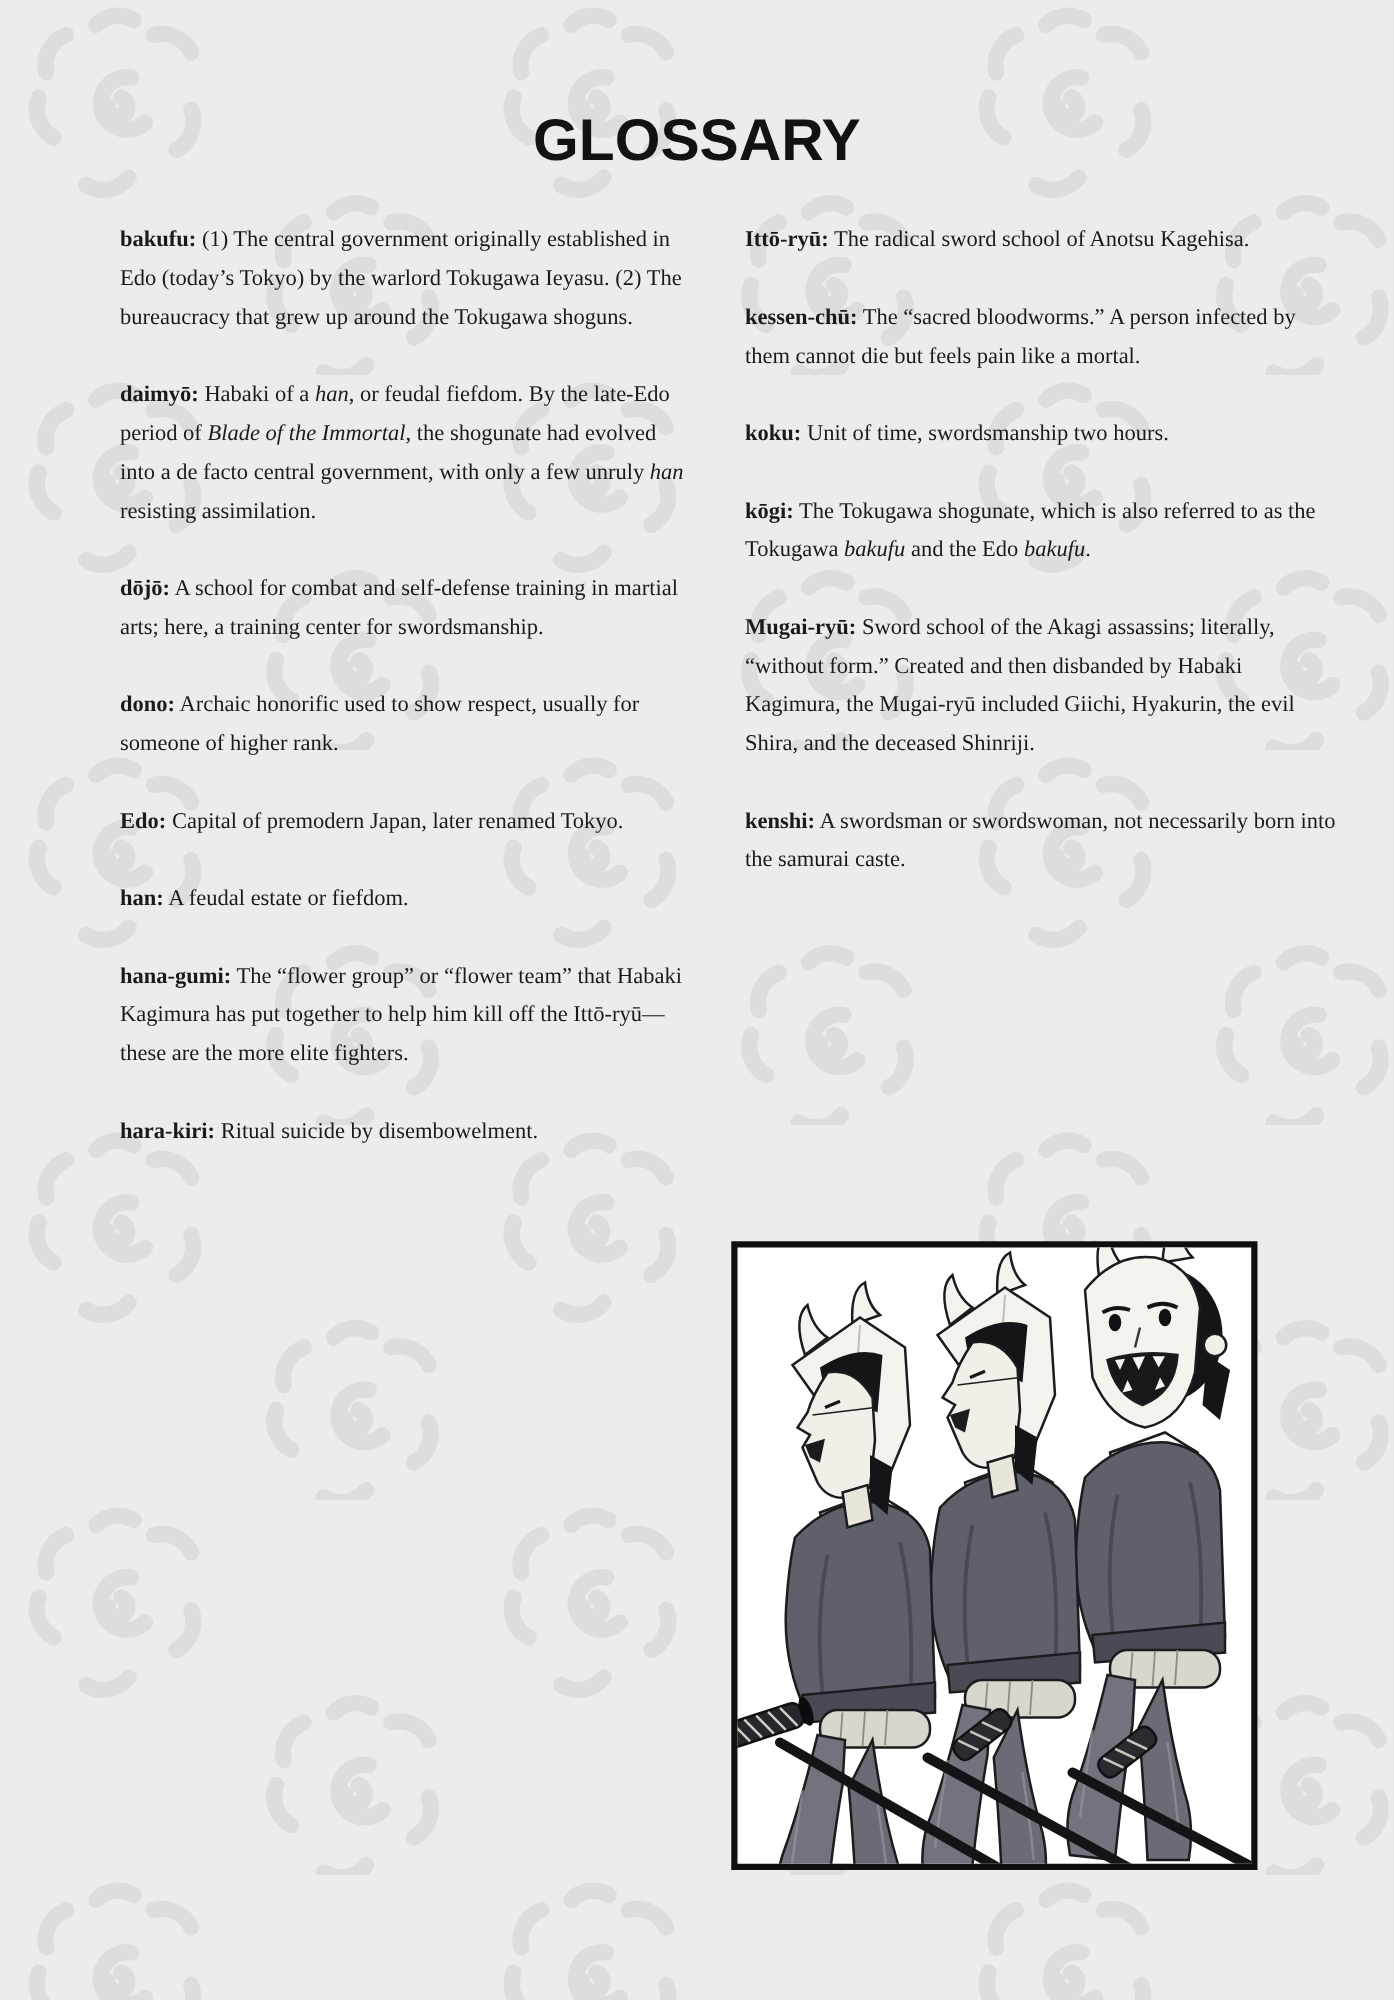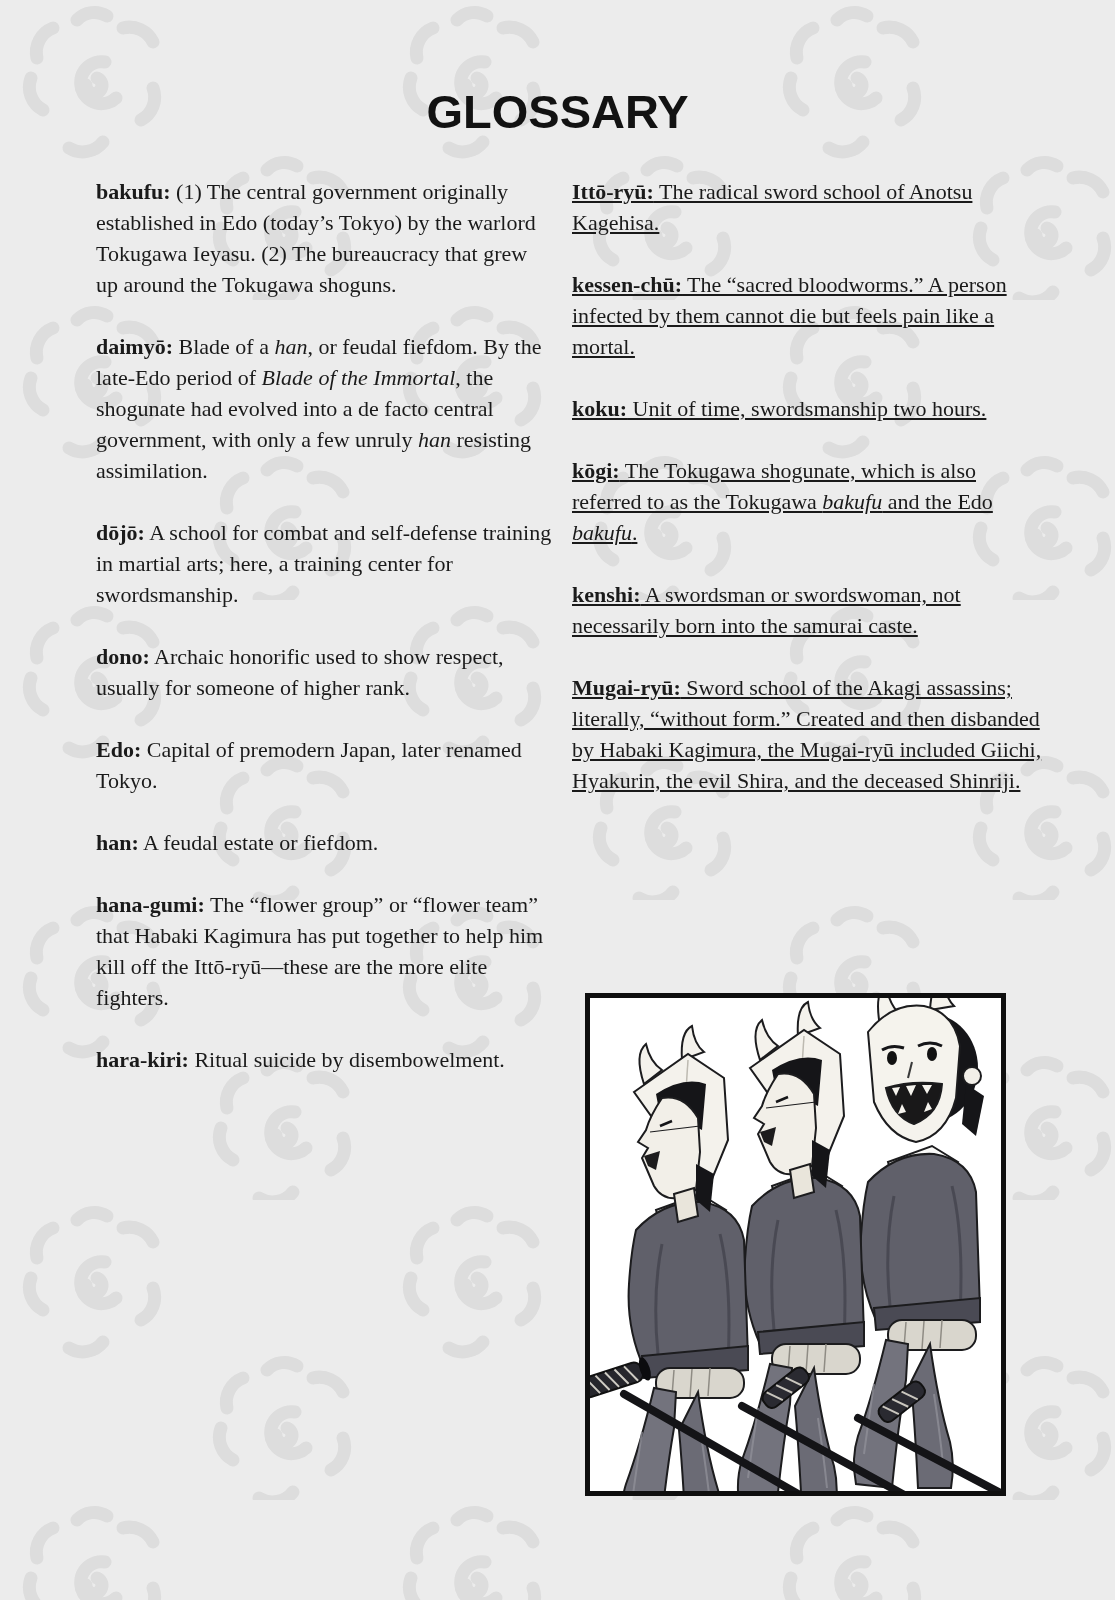--- a/index.html
+++ b/index.html
@@ -13,23 +13,23 @@
   }
   .bg-pattern{position:absolute;left:0;top:0;width:1115px;height:1600px;}
   .page-title{
     position:absolute;top:84px;left:0;width:100%;
     text-align:center;
     font-family:"Liberation Sans",sans-serif;
     font-weight:700;font-size:47px;letter-spacing:0px;
     color:#121212;
     margin:0;
   }
-  .col{position:absolute;top:176px;font-size:22px;line-height:31px;}
+  .col{position:absolute;top:176px;font-size:18px;line-height:31px;}
   .col-left{left:96px;width:458px;}
-  .col-right{left:572px;width:473px;text-decoration:underline;}
+  .col-right{left:596px;width:473px;}
   .entry{margin:0 0 31px 0;}
   .entry b{font-weight:bold;}
   .entry i{font-style:italic;}
   .manga-panel{
     position:absolute;left:585px;top:993px;
     width:411px;height:493px;
     border:5px solid #0f0f0f;
     background:#ffffff;
   }
   .manga-panel svg{display:block;}
@@ -56,35 +56,35 @@
         <use href="#swirl" transform="translate(285,230)"></use>
       </pattern>
     </defs>
     <rect x="0" y="0" width="1115" height="1600" fill="url(#cloudpat)"></rect>
   </svg>
 
   <h1 class="page-title">GLOSSARY</h1>
 
   <div class="col col-left">
       <p class="entry"><b>bakufu:</b><span> (1) The central government originally established in Edo (today’s Tokyo) by the warlord Tokugawa Ieyasu. (2) The bureaucracy that grew up around the Tokugawa shoguns.</span></p>
-      <p class="entry"><b>daimyō:</b><span> Blade of a </span><i>han</i><span>, or feudal fiefdom. By the late-Edo period of </span><i>Blade of the Immortal</i><span>, the shogunate had evolved into a de facto central government, with only a few unruly </span><i>han</i><span> resisting assimilation.</span></p>
+      <p class="entry"><b>daimyō:</b><span> Habaki of a </span><i>han</i><span>, or feudal fiefdom. By the late-Edo period of </span><i>Blade of the Immortal</i><span>, the shogunate had evolved into a de facto central government, with only a few unruly </span><i>han</i><span> resisting assimilation.</span></p>
       <p class="entry"><b>dōjō:</b><span> A school for combat and self-defense training in martial arts; here, a training center for swordsmanship.</span></p>
       <p class="entry"><b>dono:</b><span> Archaic honorific used to show respect, usually for someone of higher rank.</span></p>
       <p class="entry"><b>Edo:</b><span> Capital of premodern Japan, later renamed Tokyo.</span></p>
       <p class="entry"><b>han:</b><span> A feudal estate or fiefdom.</span></p>
       <p class="entry"><b>hana-gumi:</b><span> The “flower group” or “flower team” that Habaki Kagimura has put together to help him kill off the Ittō-ryū—these are the more elite fighters.</span></p>
       <p class="entry"><b>hara-kiri:</b><span> Ritual suicide by disembowelment.</span></p>
     </div>
   <div class="col col-right">
       <p class="entry"><b>Ittō-ryū:</b><span> The radical sword school of Anotsu Kagehisa.</span></p>
       <p class="entry"><b>kessen-chū:</b><span> The “sacred bloodworms.” A person infected by them cannot die but feels pain like a mortal.</span></p>
       <p class="entry"><b>koku:</b><span> Unit of time, swordsmanship two hours.</span></p>
       <p class="entry"><b>kōgi:</b><span> The Tokugawa shogunate, which is also referred to as the Tokugawa </span><i>bakufu</i><span> and the Edo </span><i>bakufu</i><span>.</span></p>
+      <p class="entry"><b>Mugai-ryū:</b><span> Sword school of the Akagi assassins; literally, “without form.” Created and then disbanded by Habaki Kagimura, the Mugai-ryū included Giichi, Hyakurin, the evil Shira, and the deceased Shinriji.</span></p>
       <p class="entry"><b>kenshi:</b><span> A swordsman or swordswoman, not necessarily born into the samurai caste.</span></p>
-      <p class="entry"><b>Mugai-ryū:</b><span> Sword school of the Akagi assassins; literally, “without form.” Created and then disbanded by Habaki Kagimura, the Mugai-ryū included Giichi, Hyakurin, the evil Shira, and the deceased Shinriji.</span></p>
     </div>
 
   <div class="manga-panel">
     <svg viewBox="0 0 411 493" width="411" height="493" xmlns="http://www.w3.org/2000/svg" aria-hidden="true">
       <defs>
 
         <g id="g-body">
           <path d="M58,178 L102,162 L128,178 L106,212 L64,200 Z" fill="#fafaf8" stroke="#1c1c1e" stroke-width="2"></path>
           <path d="M38,198 Q66,168 104,170 Q140,176 146,208 L150,326 Q126,350 92,348 L46,336 Q28,296 31,252 Q33,220 38,198 Z" fill="#60606a" stroke="#1c1c1e" stroke-width="2"></path>
           <path d="M64,212 Q54,262 60,322" fill="none" stroke="#40404a" stroke-width="3" opacity="0.7"></path>

